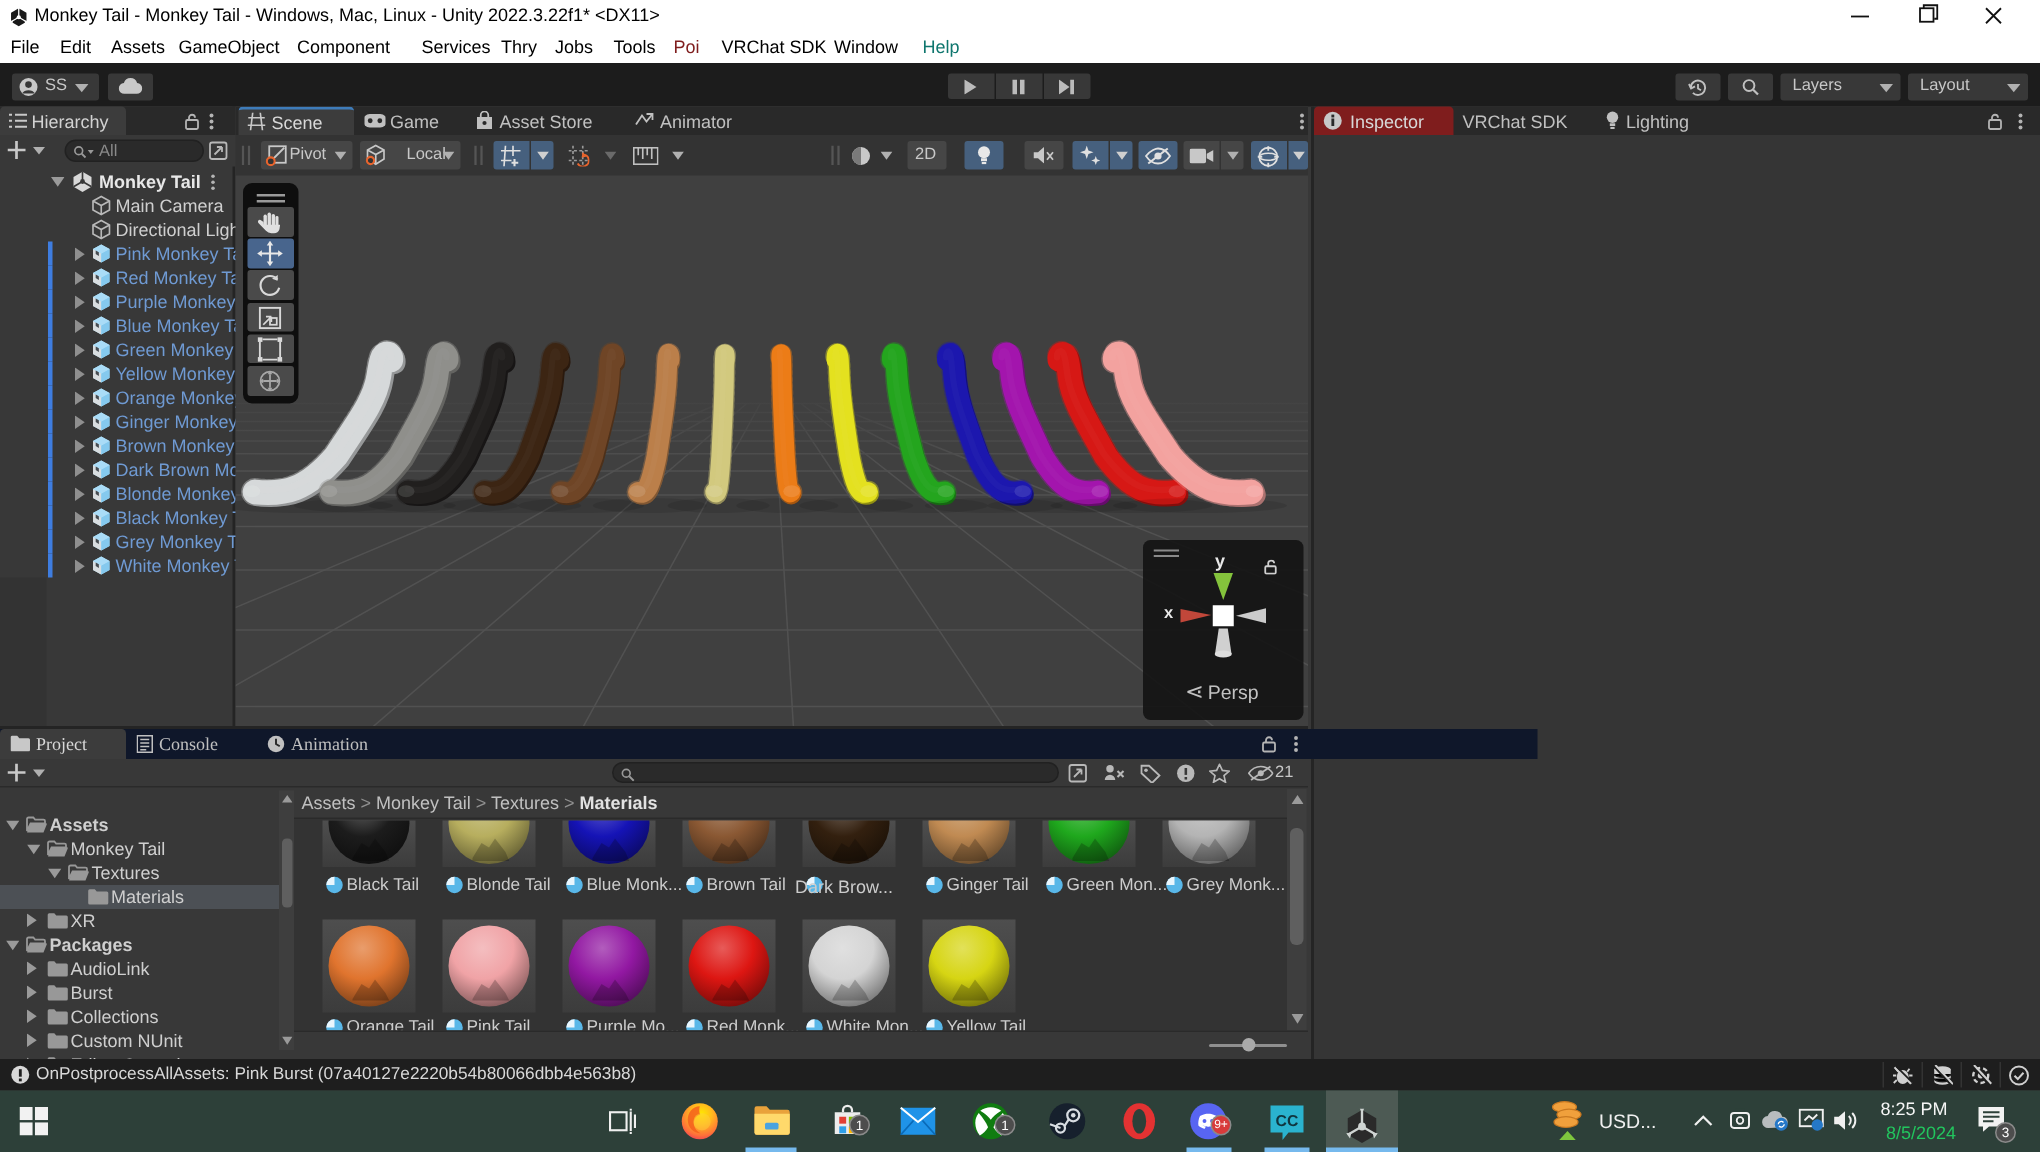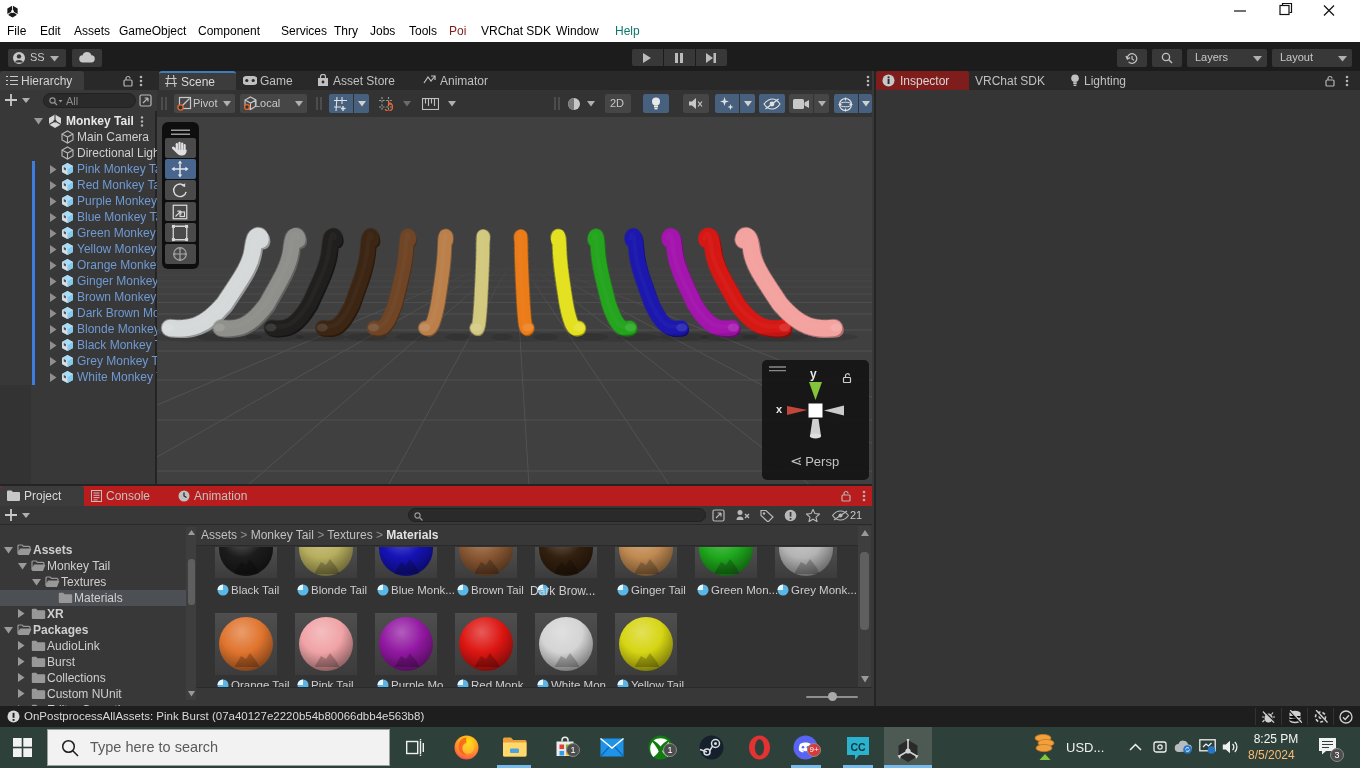--- a/index.html
+++ b/index.html
@@ -7,20 +7,21 @@
 .abs{position:absolute;}
 </style></head><body>
 
 <div class="abs" style="left:0;top:0;width:1360px;height:22px;background:#ffffff;">
 <svg class="abs" style="left:6px;top:5px" width="13" height="13" viewBox="0 0 24 24">
 <path fill="#1a1a1a" d="M12 1 L21.5 6.5 L21.5 17.5 L12 23 L2.5 17.5 L2.5 6.5 Z"></path>
 <path stroke="#ffffff" stroke-width="1.6" fill="none" d="M12 1 L12 12 M12 12 L21.5 17.5 M12 12 L2.5 17.5"></path>
 <circle cx="12" cy="12" r="2.6" fill="#ffffff"></circle>
 <path fill="#ffffff" d="M10.5 0 L13.5 0 L12 3 Z M22.5 16.5 L20 20 L19 16 Z M1.5 16.5 L4 20 L5 16 Z"></path>
 </svg>
+<span class="abs" style="left:23px;top:3px;font-size:12px;color:#000;">Monkey Tail - Monkey Tail - Windows, Mac, Linux - Unity 2022.3.22f1* &lt;DX11&gt;</span>
 <svg class="abs" style="left:1228px;top:0" width="132" height="22" viewBox="0 0 132 22">
 <path d="M6 11 h12" stroke="#111" stroke-width="1.2"></path>
 <rect x="52" y="5.5" width="9" height="9" fill="none" stroke="#111" stroke-width="1.2"></rect>
 <path d="M54.5 5.5 v-2 h9 v9 h-2" fill="none" stroke="#111" stroke-width="1.2"></path>
 <path d="M96 5.5 L106 15.5 M106 5.5 L96 15.5" stroke="#111" stroke-width="1.2"></path>
 </svg>
 </div>
 <div class="abs" style="left:0;top:22px;width:1360px;height:20px;background:#ffffff;">
 <span class="abs" style="left:7px;top:2px;font-size:12px;color:#000;">File</span>
 <span class="abs" style="left:40px;top:2px;font-size:12px;color:#000;">Edit</span>
@@ -374,21 +375,21 @@
 <span class="abs" style="left:19px;top:3px;font-size:11px;color:#c8c8c8;">Pivot</span>
 <svg class="abs" style="left:49px;top:7px" width="8" height="6" viewBox="0 0 8 6">
           <path d="M0 0 h8 L4 5.5 Z" fill="#b0b0b0"></path>
         </svg>
       </div>
 <div class="abs" style="left:83px;top:4px;width:67px;height:19px;background:#464646;border-radius:2px;">
 <svg class="abs" style="left:3px;top:2px" width="15" height="15" viewBox="0 0 15 15">
           <path d="M7.5 1 L13 4 L13 10 L7.5 13.5 L2 10 L2 4 Z M2 4 L7.5 7 L13 4 M7.5 7 L7.5 13.5" fill="none" stroke="#c8c8c8" stroke-width="1.1"></path>
           <circle cx="4" cy="11" r="2.4" fill="#333" stroke="#e8642d" stroke-width="1.4"></circle>
         </svg>
-<span class="abs" style="left:14px;top:3px;font-size:11px;color:#c8c8c8;">Local</span>
+<span class="abs" style="left:31px;top:3px;font-size:11px;color:#c8c8c8;">Local</span>
 <svg class="abs" style="left:55px;top:7px" width="8" height="6" viewBox="0 0 8 6">
           <path d="M0 0 h8 L4 5.5 Z" fill="#b0b0b0"></path>
         </svg>
       </div>
 <svg class="abs" style="left:158px;top:7px" width="8" height="13" viewBox="0 0 8 13">
         <path d="M2 0 v13 M6 0 v13" stroke="#555" stroke-width="1.5"></path>
       </svg>
 <div class="abs" style="left:172px;top:4px;width:24px;height:19px;background:#46607e;border-radius:2px 0 0 2px;">
 <svg class="abs" style="left:5px;top:3px" width="14" height="14" viewBox="0 0 14 14">
           <g stroke="#e0e0e0" stroke-width="1.1" fill="none">
@@ -726,21 +727,21 @@
         <path d="M4 5 v-1.5 a2 2 0 0 1 4 0" fill="none" stroke="#b4b4b4" stroke-width="1.2"></path>
       </svg>
 <svg class="abs" style="left:469px;top:4px" width="4" height="12" viewBox="0 0 4 12">
         <circle cx="2" cy="2" r="1.3" fill="#b4b4b4"></circle>
         <circle cx="2" cy="6" r="1.3" fill="#b4b4b4"></circle>
         <circle cx="2" cy="10" r="1.3" fill="#b4b4b4"></circle>
       </svg>
 </div>
 </div>
 <div class="abs" style="left:0;top:484px;width:872px;height:222px;background:#383838;border-top:2px solid #242424;">
-<div class="abs" style="left:0;top:0;width:872px;height:20px;background:#b91c1c;">
+<div class="abs" style="left:0;top:0;width:1025px;height:20px;background:#0f172a;font-family:Liberation Serif, serif;">
 <div class="abs" style="left:0;top:0;width:84px;height:20px;background:#3c3c3c;border-radius:3px 3px 0 0;">
 <svg class="abs" style="left:7px;top:4px" width="13" height="11" viewBox="0 0 13 11">
           <path fill="#c8c8c8" d="M0 1.5 a1 1 0 0 1 1-1 h3.5 l1.4 1.6 H12 a1 1 0 0 1 1 1 V10 a1 1 0 0 1 -1 1 H1 a1 1 0 0 1 -1 -1 Z"></path>
         </svg>
 <span class="abs" style="left:24px;top:3px;font-size:12px;color:#d8d8d8;">Project</span>
 </div>
 <svg class="abs" style="left:91px;top:4px" width="11" height="12" viewBox="0 0 11 12">
         <rect x="0.5" y="0.5" width="10" height="11" fill="none" stroke="#c0c0c0" stroke-width="1"></rect>
         <path d="M2.5 3 h6 M2.5 5.3 h6 M2.5 7.6 h6 M2.5 9.9 h4" stroke="#c0c0c0" stroke-width="1"></path>
       </svg>
@@ -828,21 +829,21 @@
 <svg class="abs" style="left:58px;top:66px" width="15" height="12" viewBox="0 0 15 12">
         <path d="M0.8 1.8 a1 1 0 0 1 1-1 h3.4 l1.3 1.5 H13.2 a1 1 0 0 1 1 1 V10 a1 1 0 0 1 -1 1 H1.8 a1 1 0 0 1 -1 -1 Z" fill="#989898"></path>
       </svg>
 <span class="abs" style="left:74px;top:65px;font-size:12px;font-weight:normal;color:#cfcfcf;white-space:nowrap;">Materials</span>
 <svg class="abs" style="left:18px;top:83px" width="7" height="9" viewBox="0 0 7 9">
         <path d="M0 0 L6.5 4.5 L0 9 Z" fill="#9a9a9a"></path>
       </svg>
 <svg class="abs" style="left:31px;top:82px" width="15" height="12" viewBox="0 0 15 12">
         <path d="M0.8 1.8 a1 1 0 0 1 1-1 h3.4 l1.3 1.5 H13.2 a1 1 0 0 1 1 1 V10 a1 1 0 0 1 -1 1 H1.8 a1 1 0 0 1 -1 -1 Z" fill="#989898"></path>
       </svg>
-<span class="abs" style="left:47px;top:81px;font-size:12px;font-weight:bold;color:#cfcfcf;white-space:nowrap;">XR</span>
+<span class="abs" style="left:47px;top:81px;font-size:12px;font-weight:normal;color:#cfcfcf;white-space:nowrap;">XR</span>
 <svg class="abs" style="left:4px;top:101px" width="9" height="7" viewBox="0 0 9 7">
         <path d="M0 0 h9 L4.5 6.5 Z" fill="#9a9a9a"></path>
       </svg>
 <svg class="abs" style="left:17px;top:98px" width="15" height="12" viewBox="0 0 15 12">
         <path d="M1 2 a1 1 0 0 1 1 -1 h3.2 l1.2 1.4 H12 a1 1 0 0 1 1 1 V5 H3.4 L1 10 Z" fill="none" stroke="#989898" stroke-width="1.2"></path>
         <path d="M3.4 5 H14.4 L12 11 H1 Z" fill="#989898"></path>
       </svg>
 <span class="abs" style="left:33px;top:97px;font-size:12px;font-weight:bold;color:#cfcfcf;white-space:nowrap;">Packages</span>
 <svg class="abs" style="left:18px;top:115px" width="7" height="9" viewBox="0 0 7 9">
         <path d="M0 0 L6.5 4.5 L0 9 Z" fill="#9a9a9a"></path>
@@ -1156,27 +1157,20 @@
 </div>
 <div class="abs" style="left:0;top:727px;width:1360px;height:41px;background:#2d4039;">
 <svg class="abs" style="left:13px;top:11px" width="19" height="19" viewBox="0 0 19 19">
       <g fill="#f2f2f2">
         <rect x="0" y="0" width="8.7" height="8.7"></rect>
         <rect x="10.3" y="0" width="8.7" height="8.7"></rect>
         <rect x="0" y="10.3" width="8.7" height="8.7"></rect>
         <rect x="10.3" y="10.3" width="8.7" height="8.7"></rect>
       </g>
     </svg>
-<div class="abs" style="left:47px;top:2px;width:343px;height:37px;background:#f2f2f2;border:1px solid #9e9e9e;">
-<svg class="abs" style="left:13px;top:9px" width="18" height="18" viewBox="0 0 18 18">
-        <circle cx="7.5" cy="7.5" r="5.8" fill="none" stroke="#1b1b1b" stroke-width="1.5"></circle>
-        <path d="M11.8 11.8 L17 17" stroke="#1b1b1b" stroke-width="1.5"></path>
-      </svg>
-<span class="abs" style="left:42px;top:9px;font-size:14.5px;color:#5a5a5a;">Type here to search</span>
-</div>
 <svg class="abs" style="left:406px;top:12px" width="18" height="17" viewBox="0 0 18 17">
       <rect x="0.7" y="2.5" width="11" height="12" fill="none" stroke="#f0f0f0" stroke-width="1.4"></rect>
       <path d="M14.5 2 V15 M17.3 4 V13" stroke="#f0f0f0" stroke-width="1.4"></path>
       <rect x="13.8" y="0" width="1.4" height="1.4" fill="#f0f0f0"></rect>
       <rect x="13.8" y="15.6" width="1.4" height="1.4" fill="#f0f0f0"></rect>
     </svg>
 <svg class="abs" style="left:454px;top:8px" width="25" height="25" viewBox="0 0 25 25">
       <defs>
         <radialGradient id="ff" cx="0.55" cy="0.3" r="0.85">
           <stop offset="0" stop-color="#ffe900"></stop>
@@ -1276,19 +1270,19 @@
 <svg class="abs" style="left:1199px;top:12px" width="17" height="16" viewBox="0 0 17 16">
       <rect x="0.8" y="0.8" width="15.4" height="11" fill="none" stroke="#f0f0f0" stroke-width="1.3"></rect>
       <path d="M4 8 L7 5 L9.5 7 L12.5 4" stroke="#f0f0f0" stroke-width="1.2" fill="none"></path>
       <circle cx="12.5" cy="11" r="3.8" fill="#2578c8"></circle>
     </svg>
 <svg class="abs" style="left:1222px;top:12px" width="17" height="16" viewBox="0 0 17 16">
       <path d="M0.8 5.5 h3 L8 1.8 V14.2 L3.8 10.5 h-3 Z" fill="#f0f0f0"></path>
       <path d="M10.5 5 a4 4 0 0 1 0 6 M12.8 3 a7 7 0 0 1 0 10" stroke="#f0f0f0" stroke-width="1.3" fill="none"></path>
     </svg>
 <span class="abs" style="left:1248px;top:5px;width:56px;text-align:center;font-size:12px;color:#f5f5f5;">8:25 PM</span>
-<span class="abs" style="left:1248px;top:21px;width:56px;text-align:left;font-size:12px;color:#fdba74;">8/5/2024</span>
+<span class="abs" style="left:1248px;top:21px;width:56px;text-align:right;font-size:12px;color:#22c55e;">8/5/2024</span>
 <svg class="abs" style="left:1318px;top:10px" width="19" height="18" viewBox="0 0 19 18">
       <path d="M1 1 H18 V14 H8 L4 17.5 V14 H1 Z" fill="#f2f2f2"></path>
       <path d="M4 4.5 h11 M4 7.5 h11 M4 10.5 h7" stroke="#2d4039" stroke-width="1.2"></path>
     </svg>
 <div class="abs" style="left:1330px;top:21px;width:14px;height:14px;background:#4d4d4d;border:1px solid #8a8a8a;border-radius:50%;z-index:5;"></div>
     <span class="abs" style="left:1330px;top:23px;width:14px;text-align:center;font-size:9px;color:#fff;z-index:6;">3</span>
 </div>
 </body></html>

